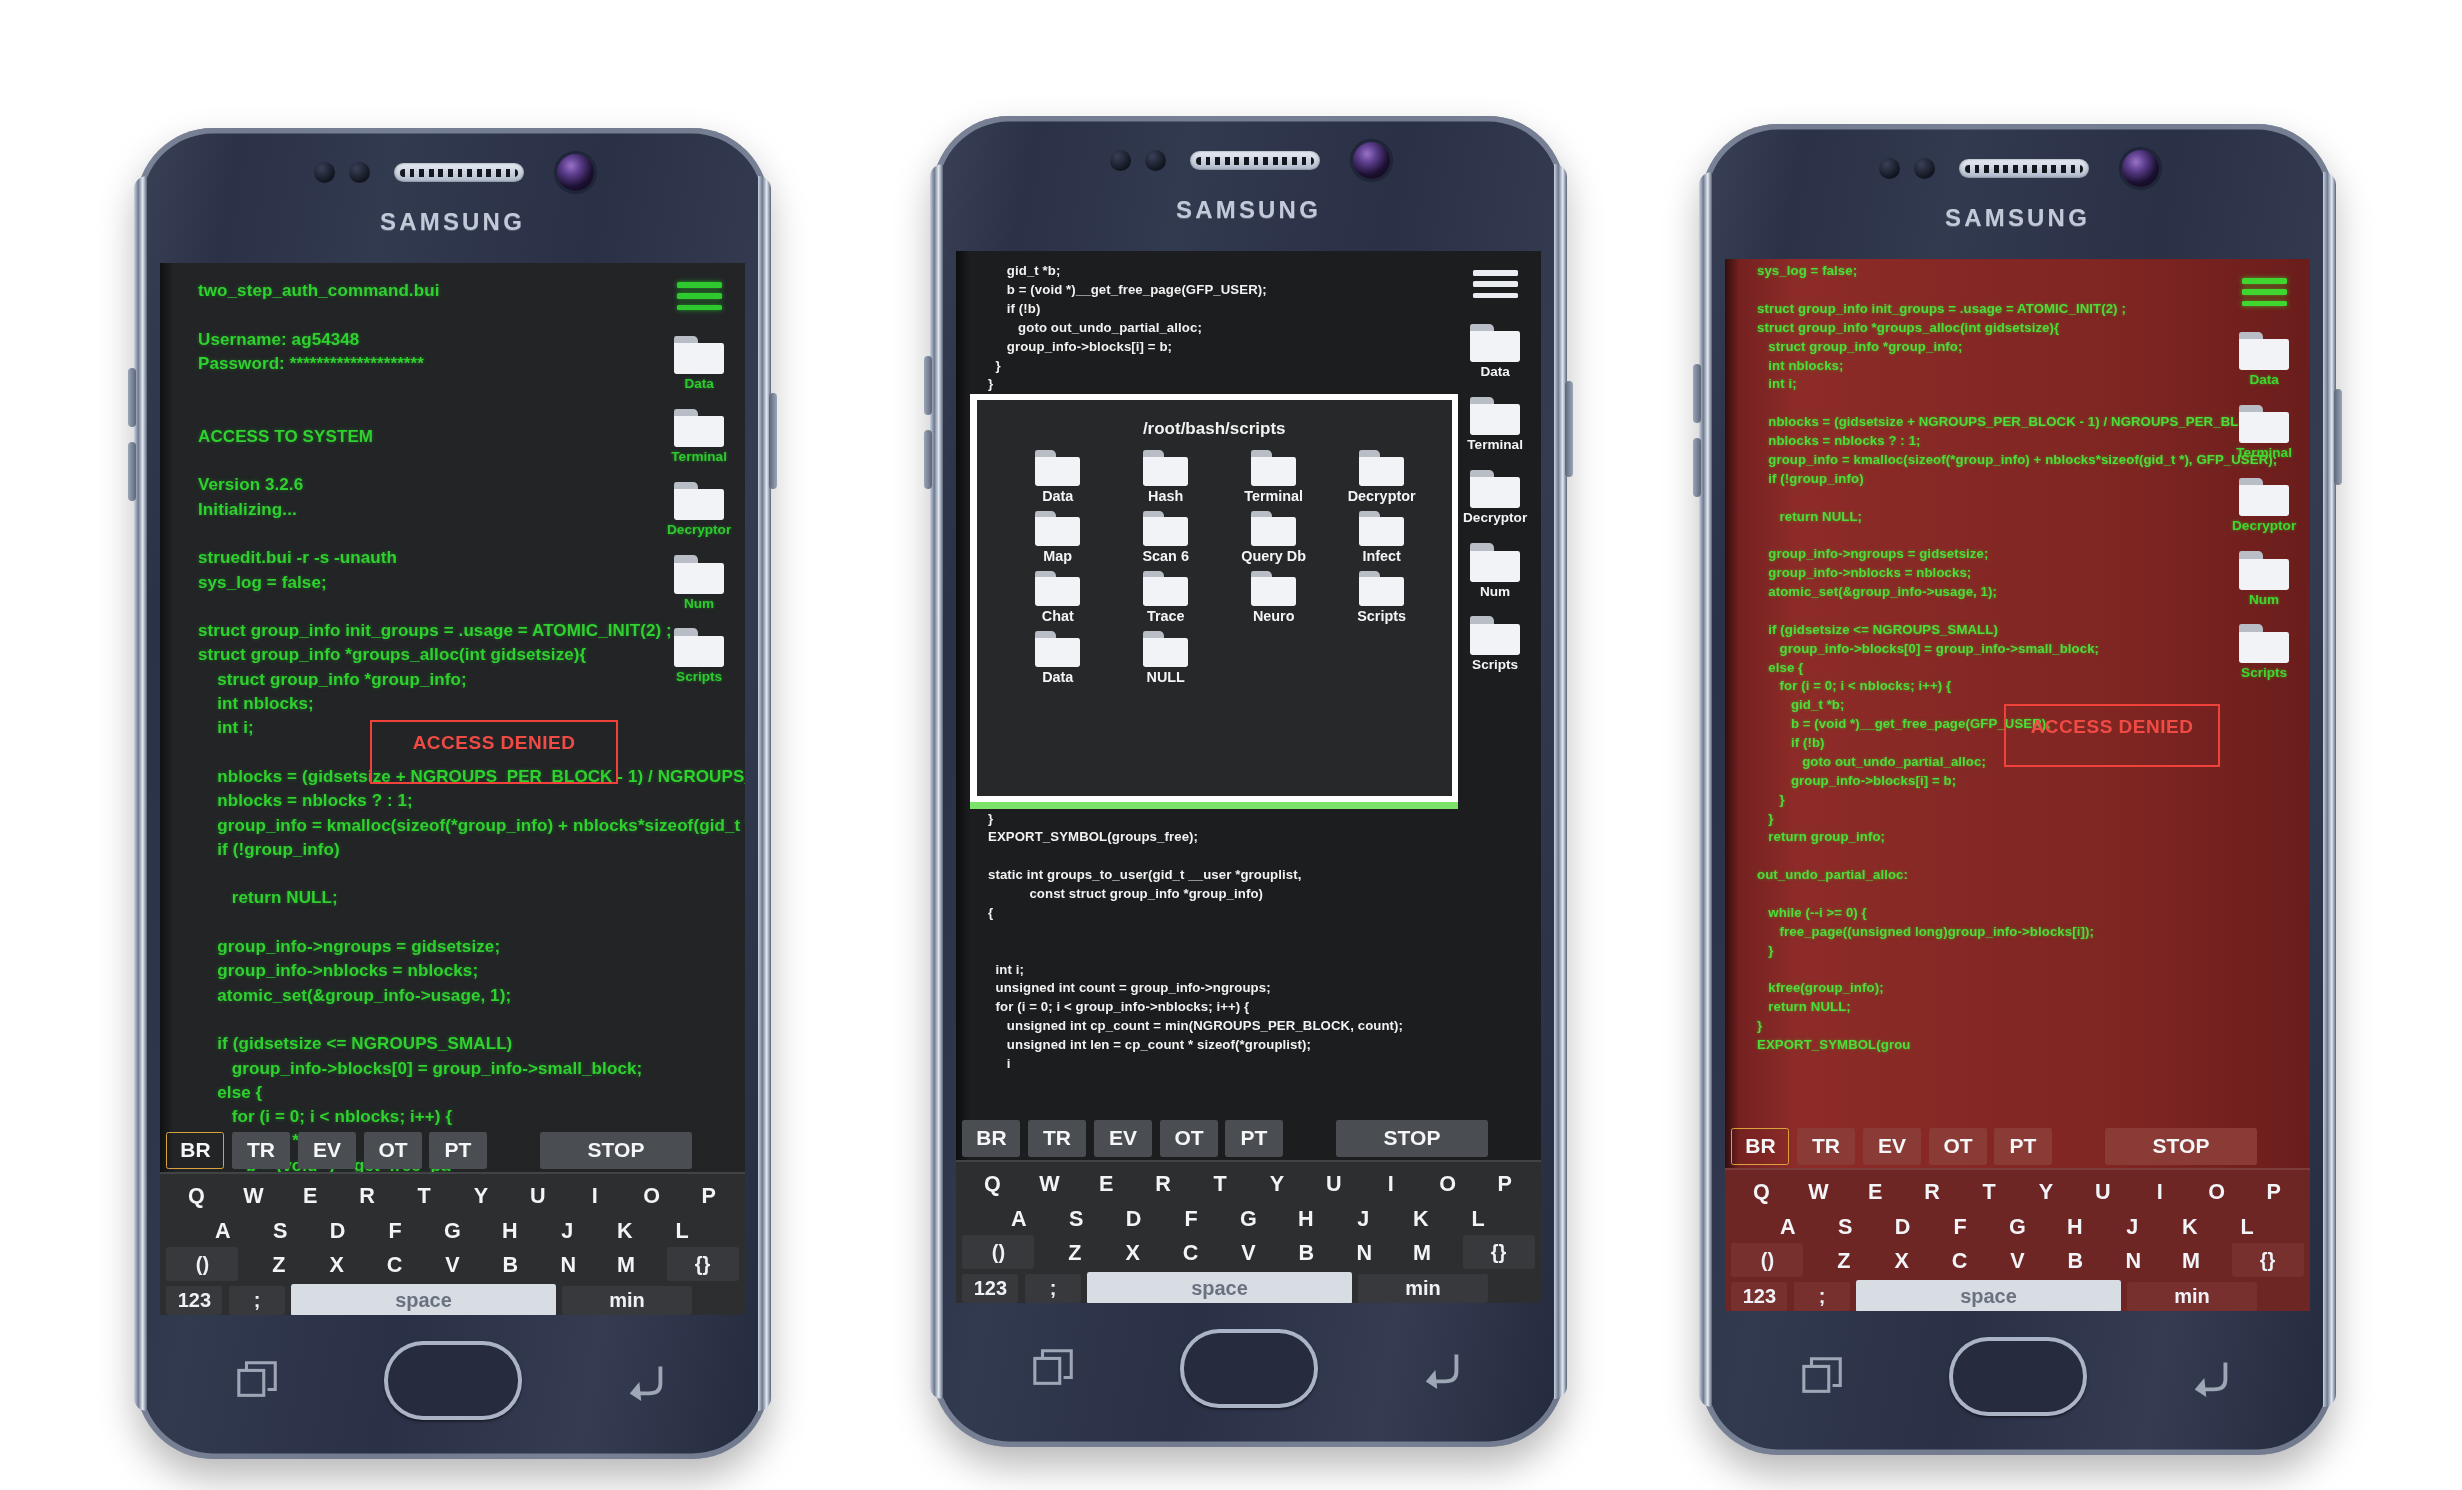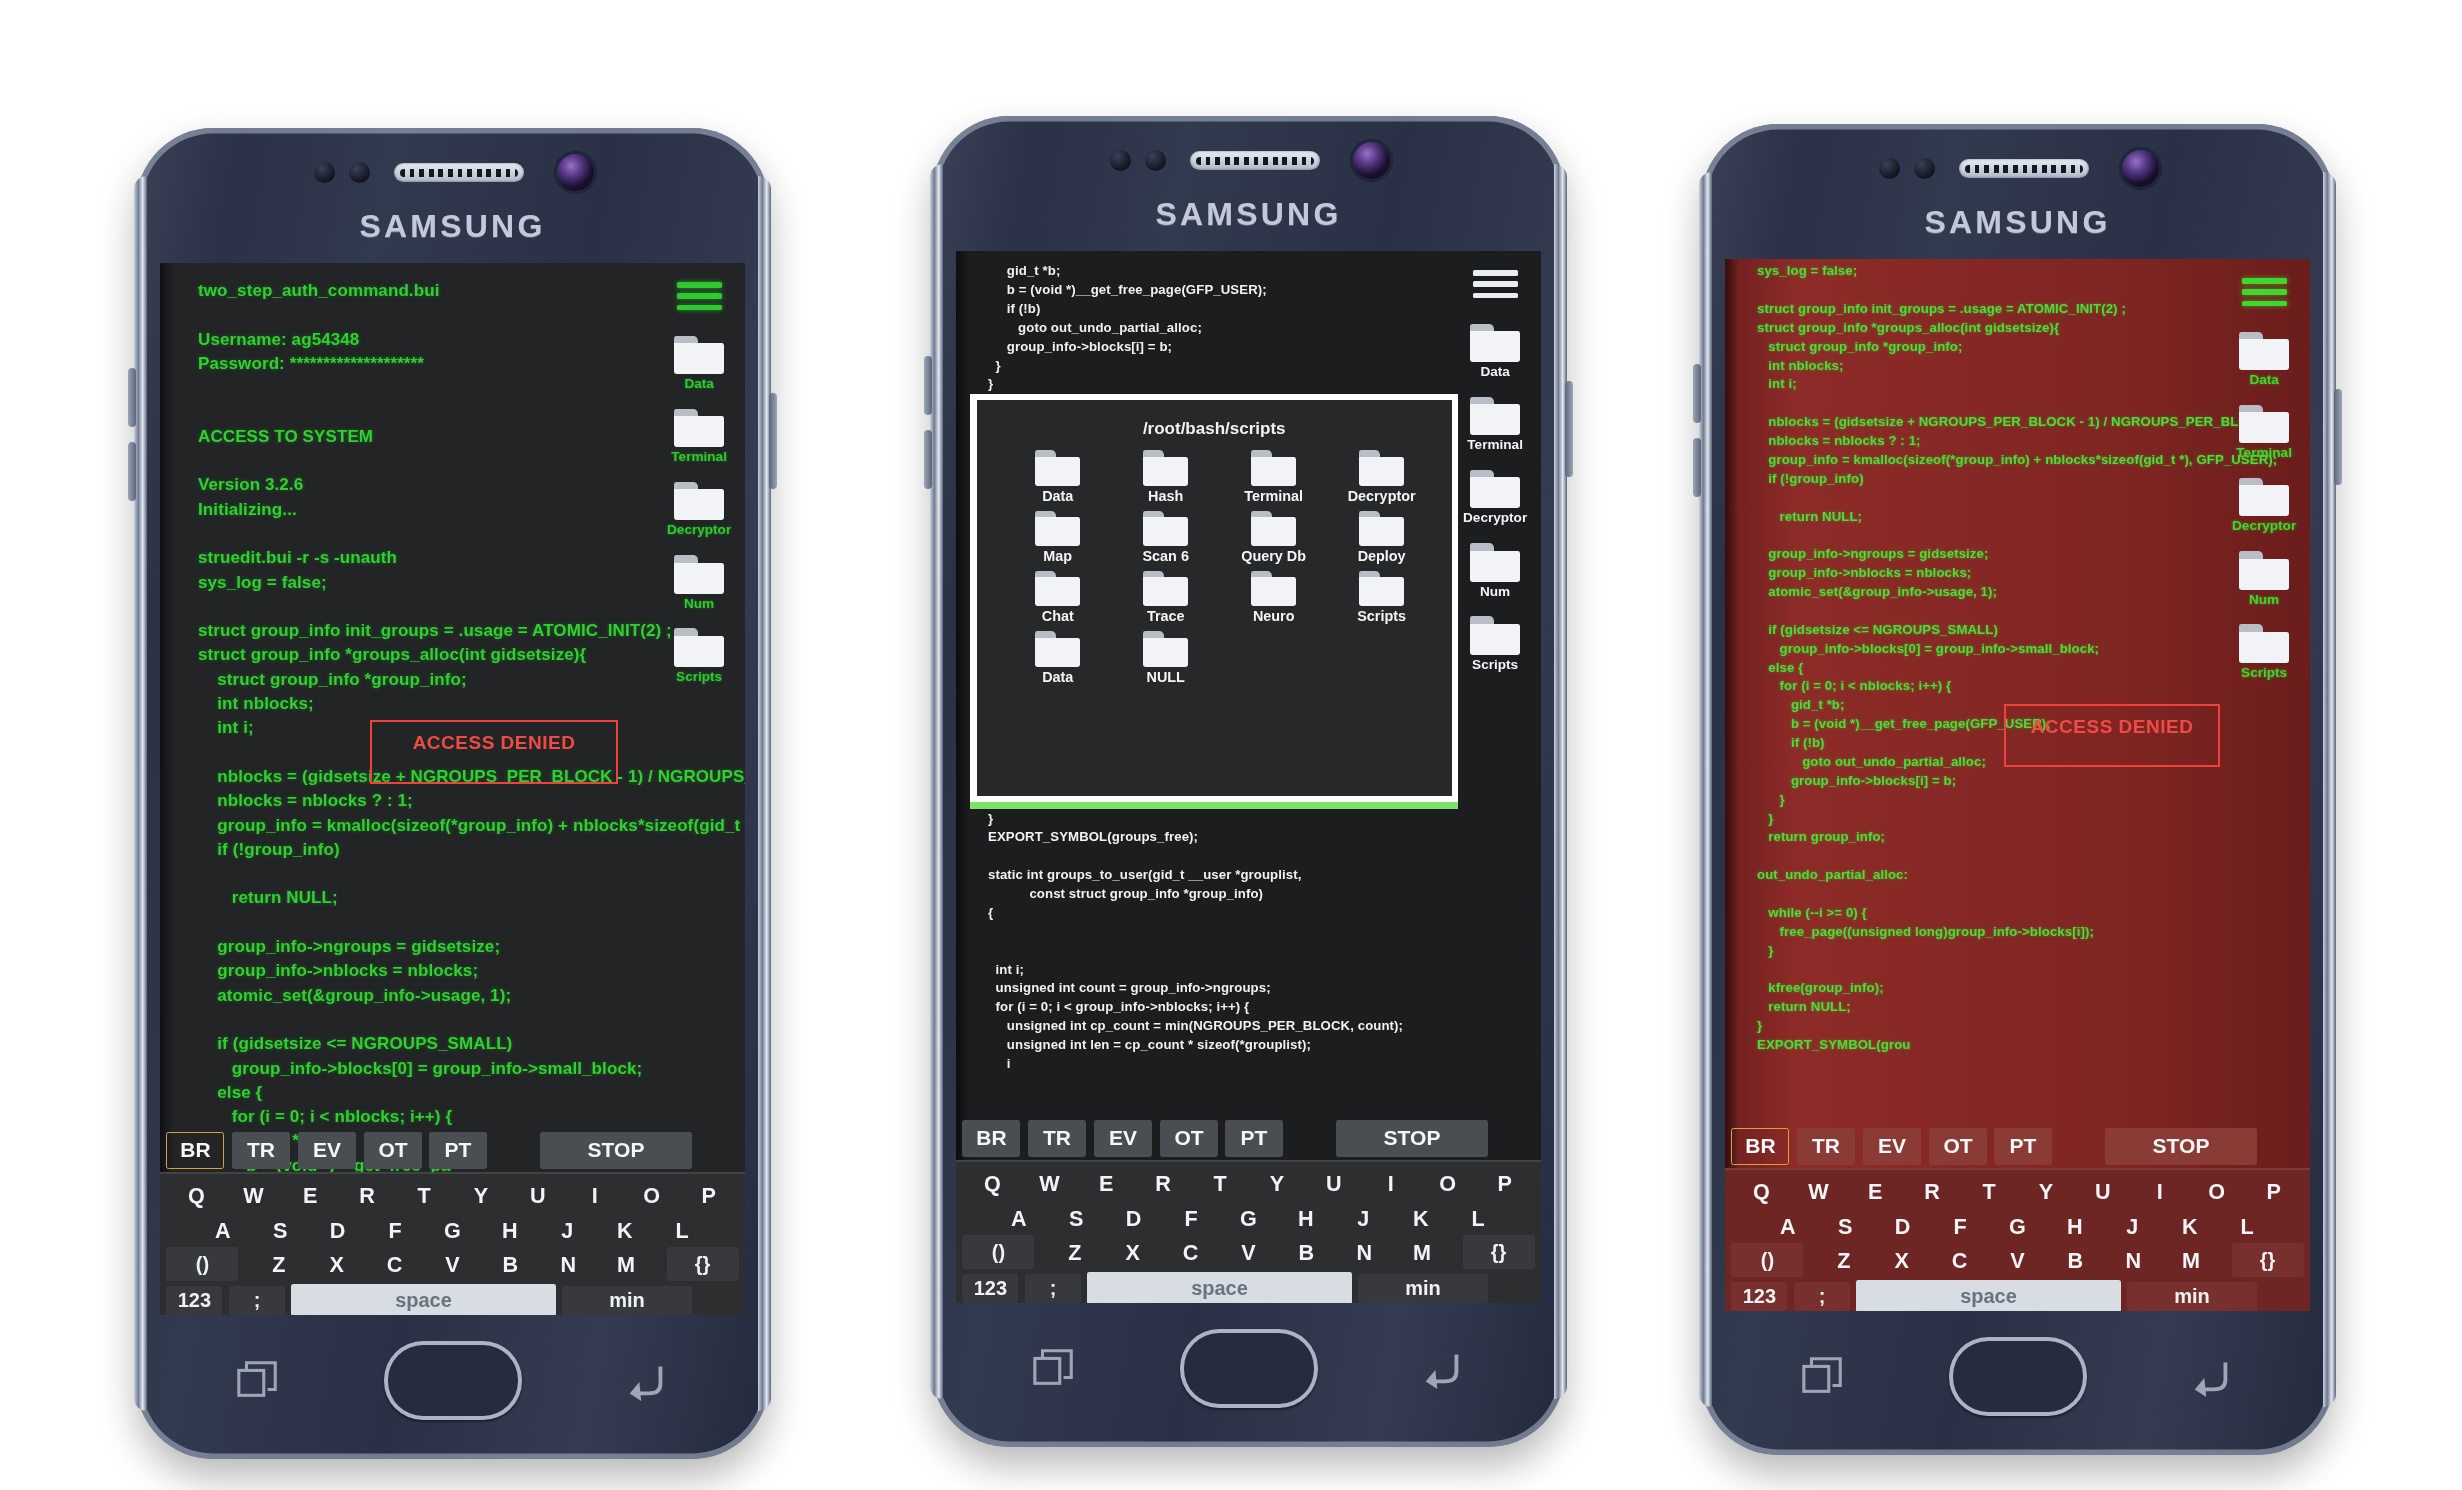--- a/index.html
+++ b/index.html
@@ -23,21 +23,21 @@
   .sensor{position:absolute;border-radius:50%;background:radial-gradient(circle at 35% 30%,#3a4158,#11151f 70%);}
   .earpiece{position:absolute;height:19px;border-radius:9.6px;
     background:linear-gradient(180deg,#e8edf5,#aeb8c9);
     box-shadow:inset 0 0 2.4px rgba(0,0,0,.5);}
   .earpiece .dots{position:absolute;left:6.4px;right:6.4px;top:5.6px;height:8px;
     background:repeating-linear-gradient(90deg,#14181f 0 4.8px,transparent 4.8px 9.6px);border-radius:4px;}
   .camera{position:absolute;width:37px;height:37px;border-radius:50%;
     background:radial-gradient(circle at 38% 32%,#9a72c8 0%,#5a3c8a 28%,#1b1030 62%,#0b0814 100%);
     box-shadow:0 0 0 3.2px #20263a;}
   .brand{position:absolute;width:100%;text-align:center;top:80px;
-    font-size:32px;font-weight:700;letter-spacing:3.2px;
+    font-size:24px;font-weight:700;letter-spacing:3.2px;
     color:#c2cada;text-shadow:0 0.8px 0 rgba(255,255,255,.22);font-family:"Liberation Sans",sans-serif;}
 
   .screen{position:absolute;left:24px;right:24px;top:135px;height:1052px;overflow:hidden;background:#17181a;}
 
   .bezel-bot{position:absolute;left:0;right:0;bottom:0;height:144px;}
   .home{position:absolute;left:50%;transform:translateX(-50%);top:26px;width:138px;height:79px;border-radius:39px;
     background:#262c3e;box-shadow:inset 0 0 0 4px #aab4c6, 0 1.6px 2.4px rgba(0,0,0,.5);}
   .nav-ico{position:absolute;top:42px;width:46px;height:46px;opacity:.72;}
   .nav-left{left:99px;} .nav-right{right:99px;}
 
@@ -398,21 +398,21 @@
                     <div class="body"></div>
                   </div>
                   <div class="glabel">Query
 Db</div>
                 </div>
               <div class="gitem">
                   <div class="folder">
                     <div class="tab"></div>
                     <div class="body"></div>
                   </div>
-                  <div class="glabel">Deploy</div>
+                  <div class="glabel">Infect</div>
                 </div>
               <div class="gitem">
                   <div class="folder">
                     <div class="tab"></div>
                     <div class="body"></div>
                   </div>
                   <div class="glabel">Chat</div>
                 </div>
               <div class="gitem">
                   <div class="folder">

